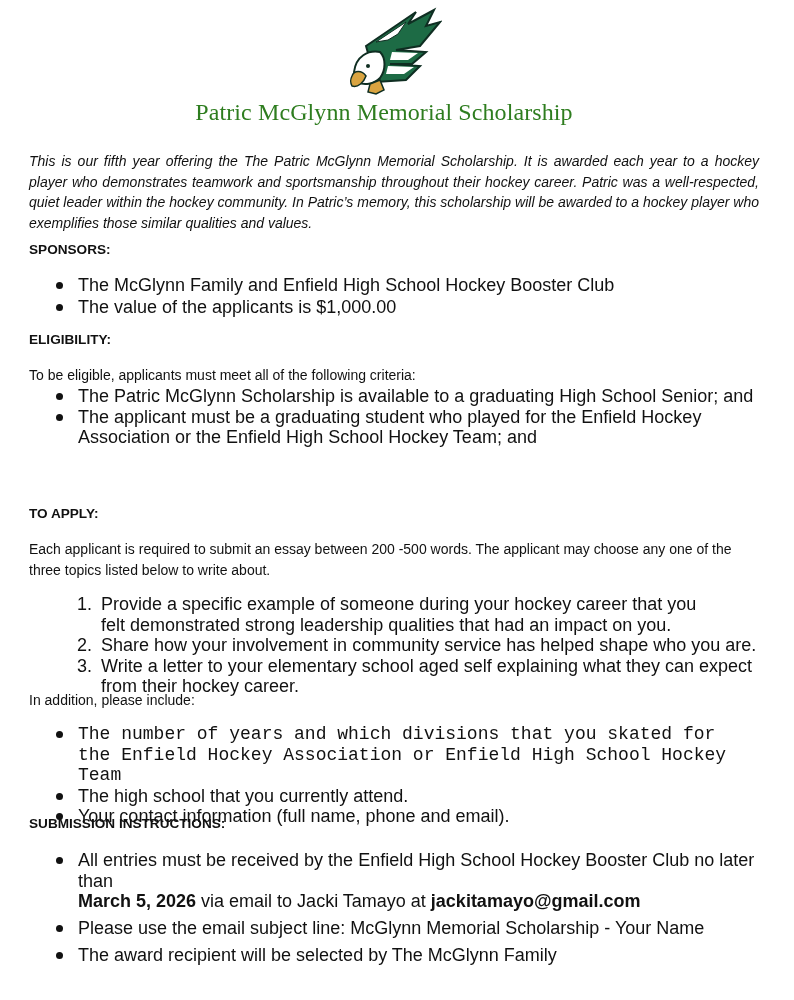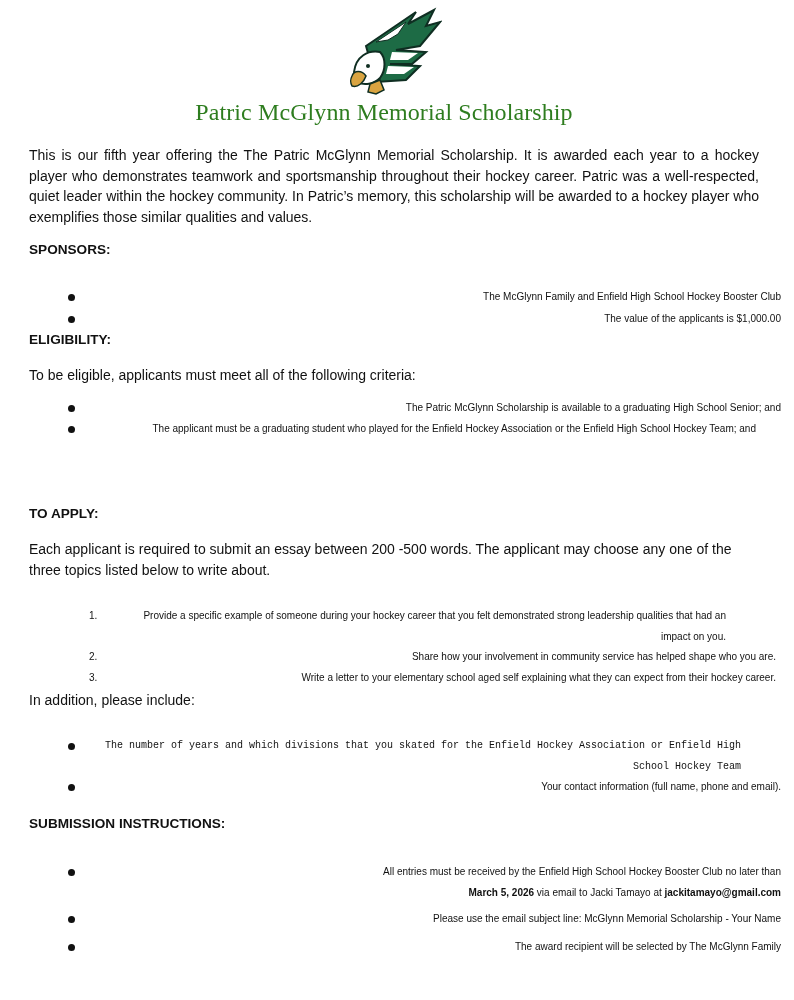--- a/index.html
+++ b/index.html
@@ -11,24 +11,24 @@
     position: absolute; left: 346px; top: 6px; width: 96px; height: 90px;
   }
   .title {
     position: absolute; left: 0; width: 768px; top: 99px; text-align: center;
     font-family: "Liberation Serif", serif; font-size: 24px; color: #2e7d1f;
     letter-spacing: 0.1px;
   }
   .text {
     position: absolute; font-size: 14px; line-height: 20.5px; color: #111;
   }
-  .intro { left: 29px; top: 145px; width: 730px; text-align: justify; }
+  .intro { left: 29px; top: 151px; width: 730px; text-align: justify; font-style: italic; }
   .intro-inner { text-align-last: left; }
   .heading { position: absolute; left: 29px; font-size: 13.6px; font-weight: bold; }
-  .ul, .ol { position: absolute; margin: 12px; padding: 0; list-style: none; font-size: 10px; text-align: right; }
+  .ul, .ol { position: absolute; margin: 0; padding: 0; list-style: none; font-size: 18px; }
   .li { position: relative; padding-left: 49px; line-height: 20.5px; }
   .bullet {
     position: absolute; left: 27px; top: 7px; width: 7px; height: 7px; border-radius: 50%; background: #111;
   }
   .num { position: absolute; left: 48px; }
   .ol .li { padding-left: 72px; }
   b { font-weight: bold; }
 </style>
 </head>
 <body>
@@ -73,20 +73,21 @@
 <div class="text" style="left:29px; top:539px; width:735px;">Each applicant is required to submit an essay between 200 -500 words.  The applicant may choose any one of the three topics listed below to write about.</div>
 <ol class="ol" style="left:29px; top:594px; width:735px;">
   <li class="li" style="padding-right:50px;"><span class="num">1.</span><span>Provide a specific example of someone during your hockey career that you felt demonstrated strong leadership qualities that had an impact on you.</span></li>
   <li class="li"><span class="num">2.</span><span>Share how your involvement in community service has helped shape who you are.</span></li>
   <li class="li"><span class="num">3.</span><span>Write a letter to your elementary school aged self explaining what they can expect from their hockey career.</span></li>
 </ol>
 
 <div class="text" style="left:29px; top:690px;">In addition, please include:</div>
 <ul class="ul" style="left:29px; top:724px; width:740px;">
   <li class="li" style="padding-right:40px;font-family:Liberation Mono, monospace;"><span class="bullet"></span><span>The number of years and which divisions that you skated for the Enfield Hockey Association or Enfield High School Hockey Team</span></li>
+  <li class="li"><span class="bullet"></span><span>The high school that you currently attend.</span></li>
   <li class="li"><span class="bullet"></span><span>Your contact information (full name, phone and email).</span></li>
 </ul>
 
 <div class="heading" style="top:816px;">SUBMISSION INSTRUCTIONS:</div>
 <ul class="ul" style="left:29px; top:850px; width:740px;">
   <li class="li" style="margin-bottom:6px;"><span class="bullet"></span><span>All entries must be received by the Enfield High School Hockey Booster Club no later than</span><br><b>March 5, 2026</b><span> via email to Jacki Tamayo at </span><b>jackitamayo@gmail.com</b></li>
   <li class="li" style="margin-bottom:7px;"><span class="bullet"></span><span>Please use the email subject line: McGlynn Memorial Scholarship - Your Name</span></li>
   <li class="li"><span class="bullet"></span><span>The award recipient will be selected by The McGlynn Family</span></li>
 </ul>
 

